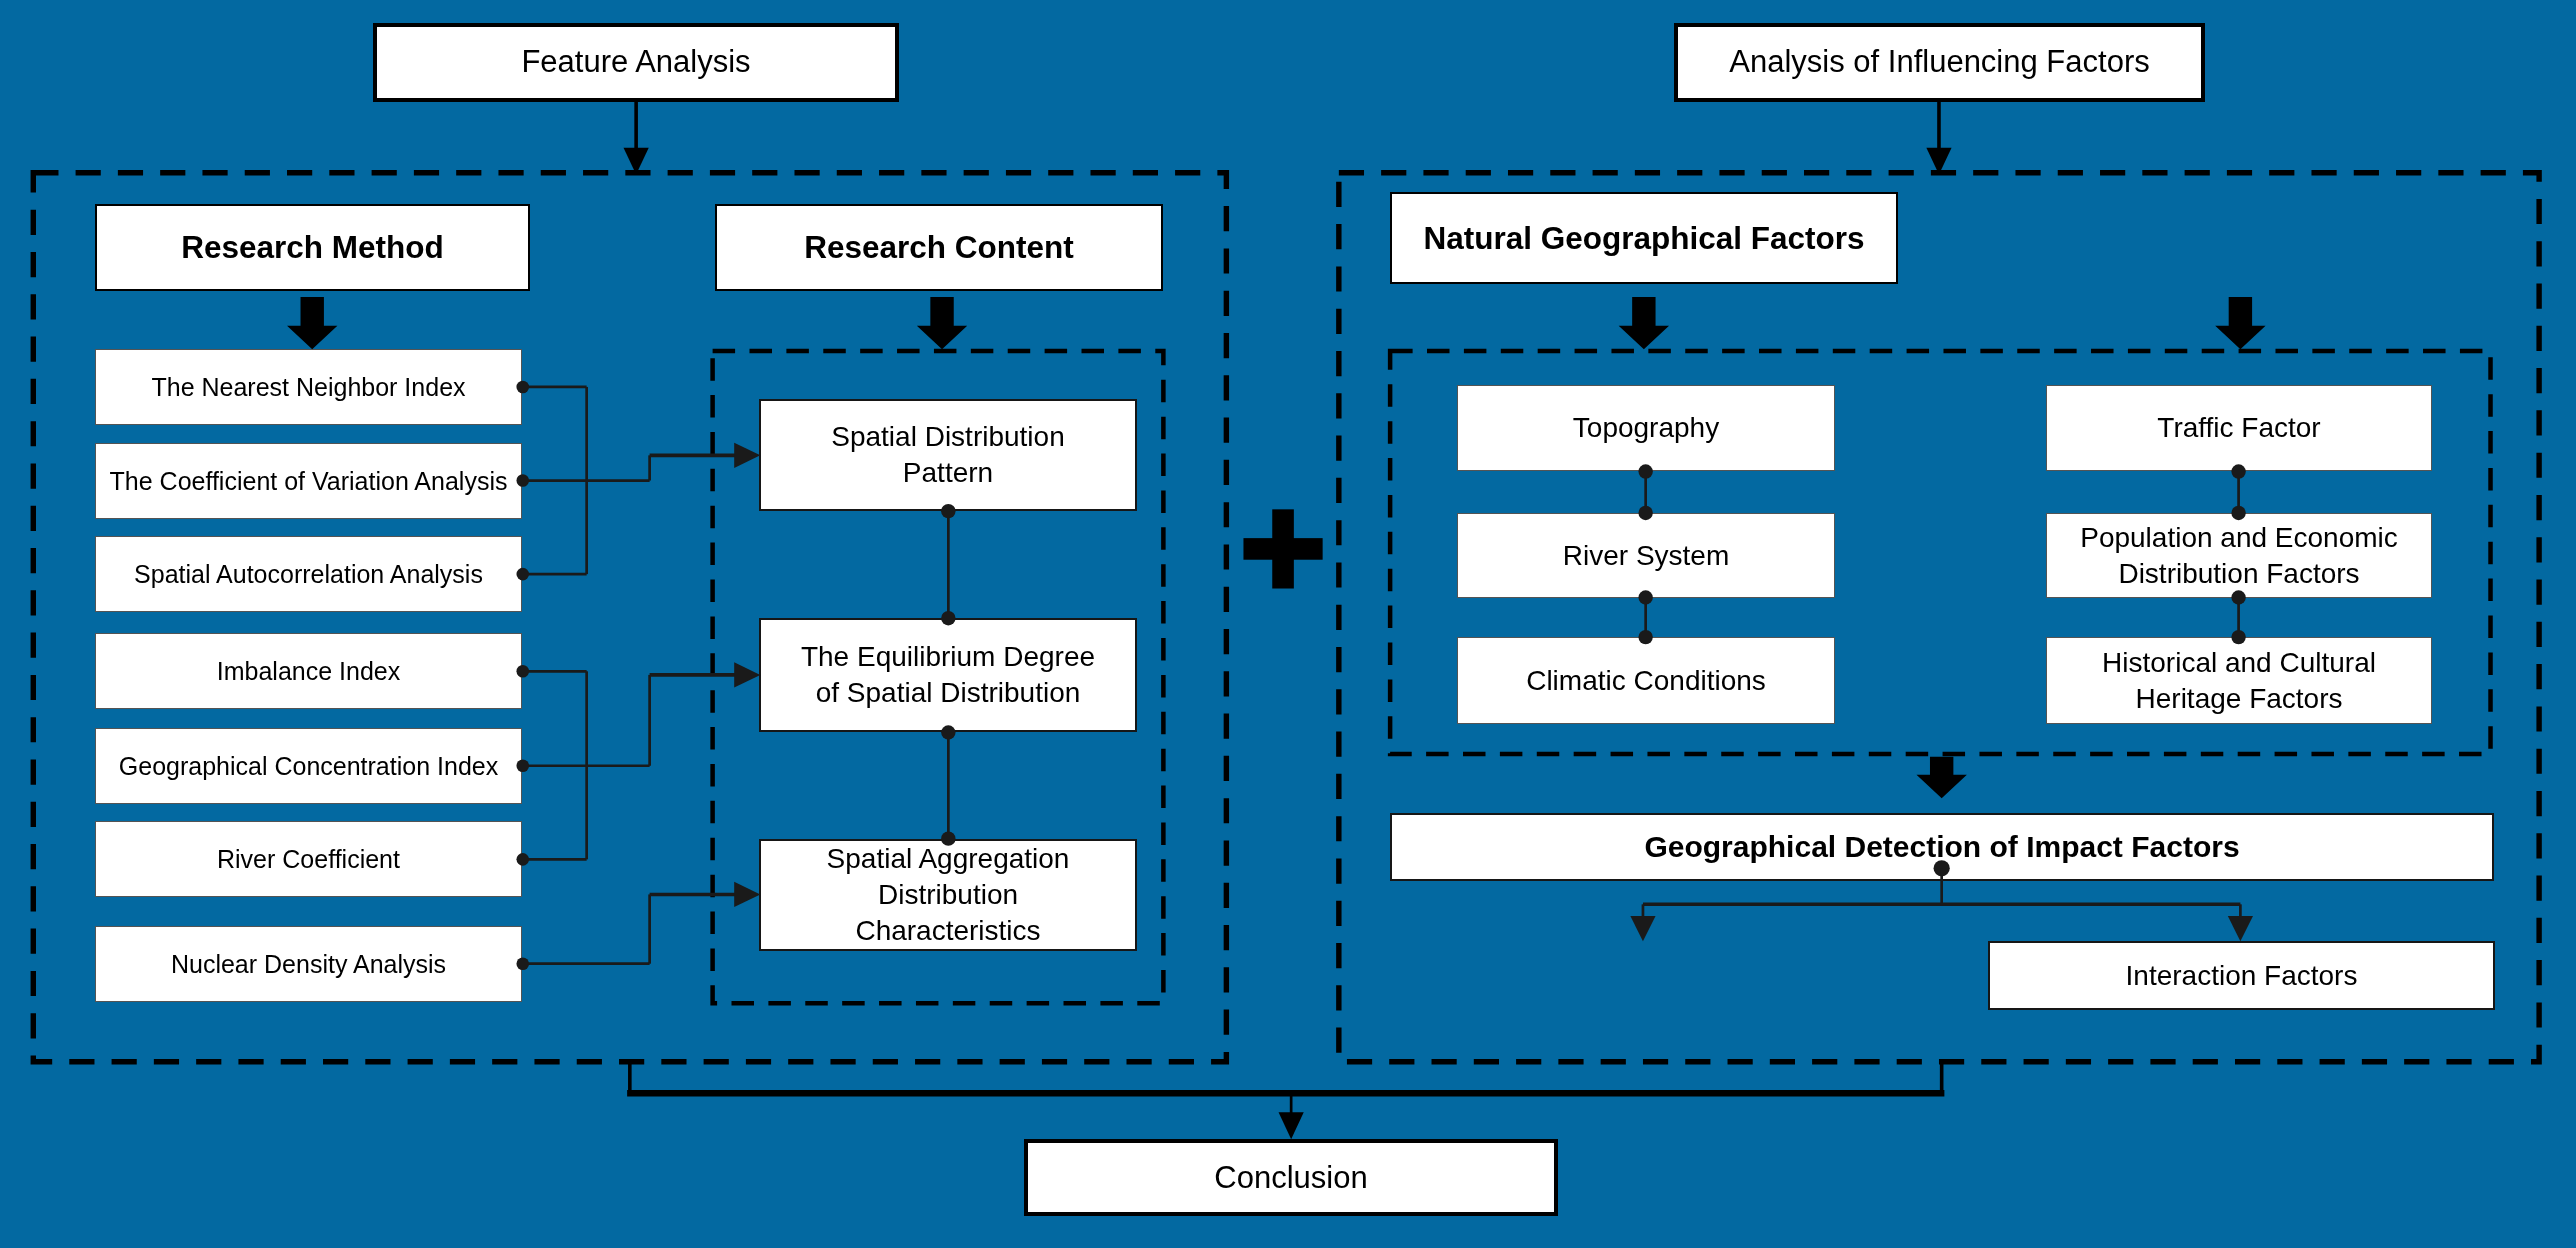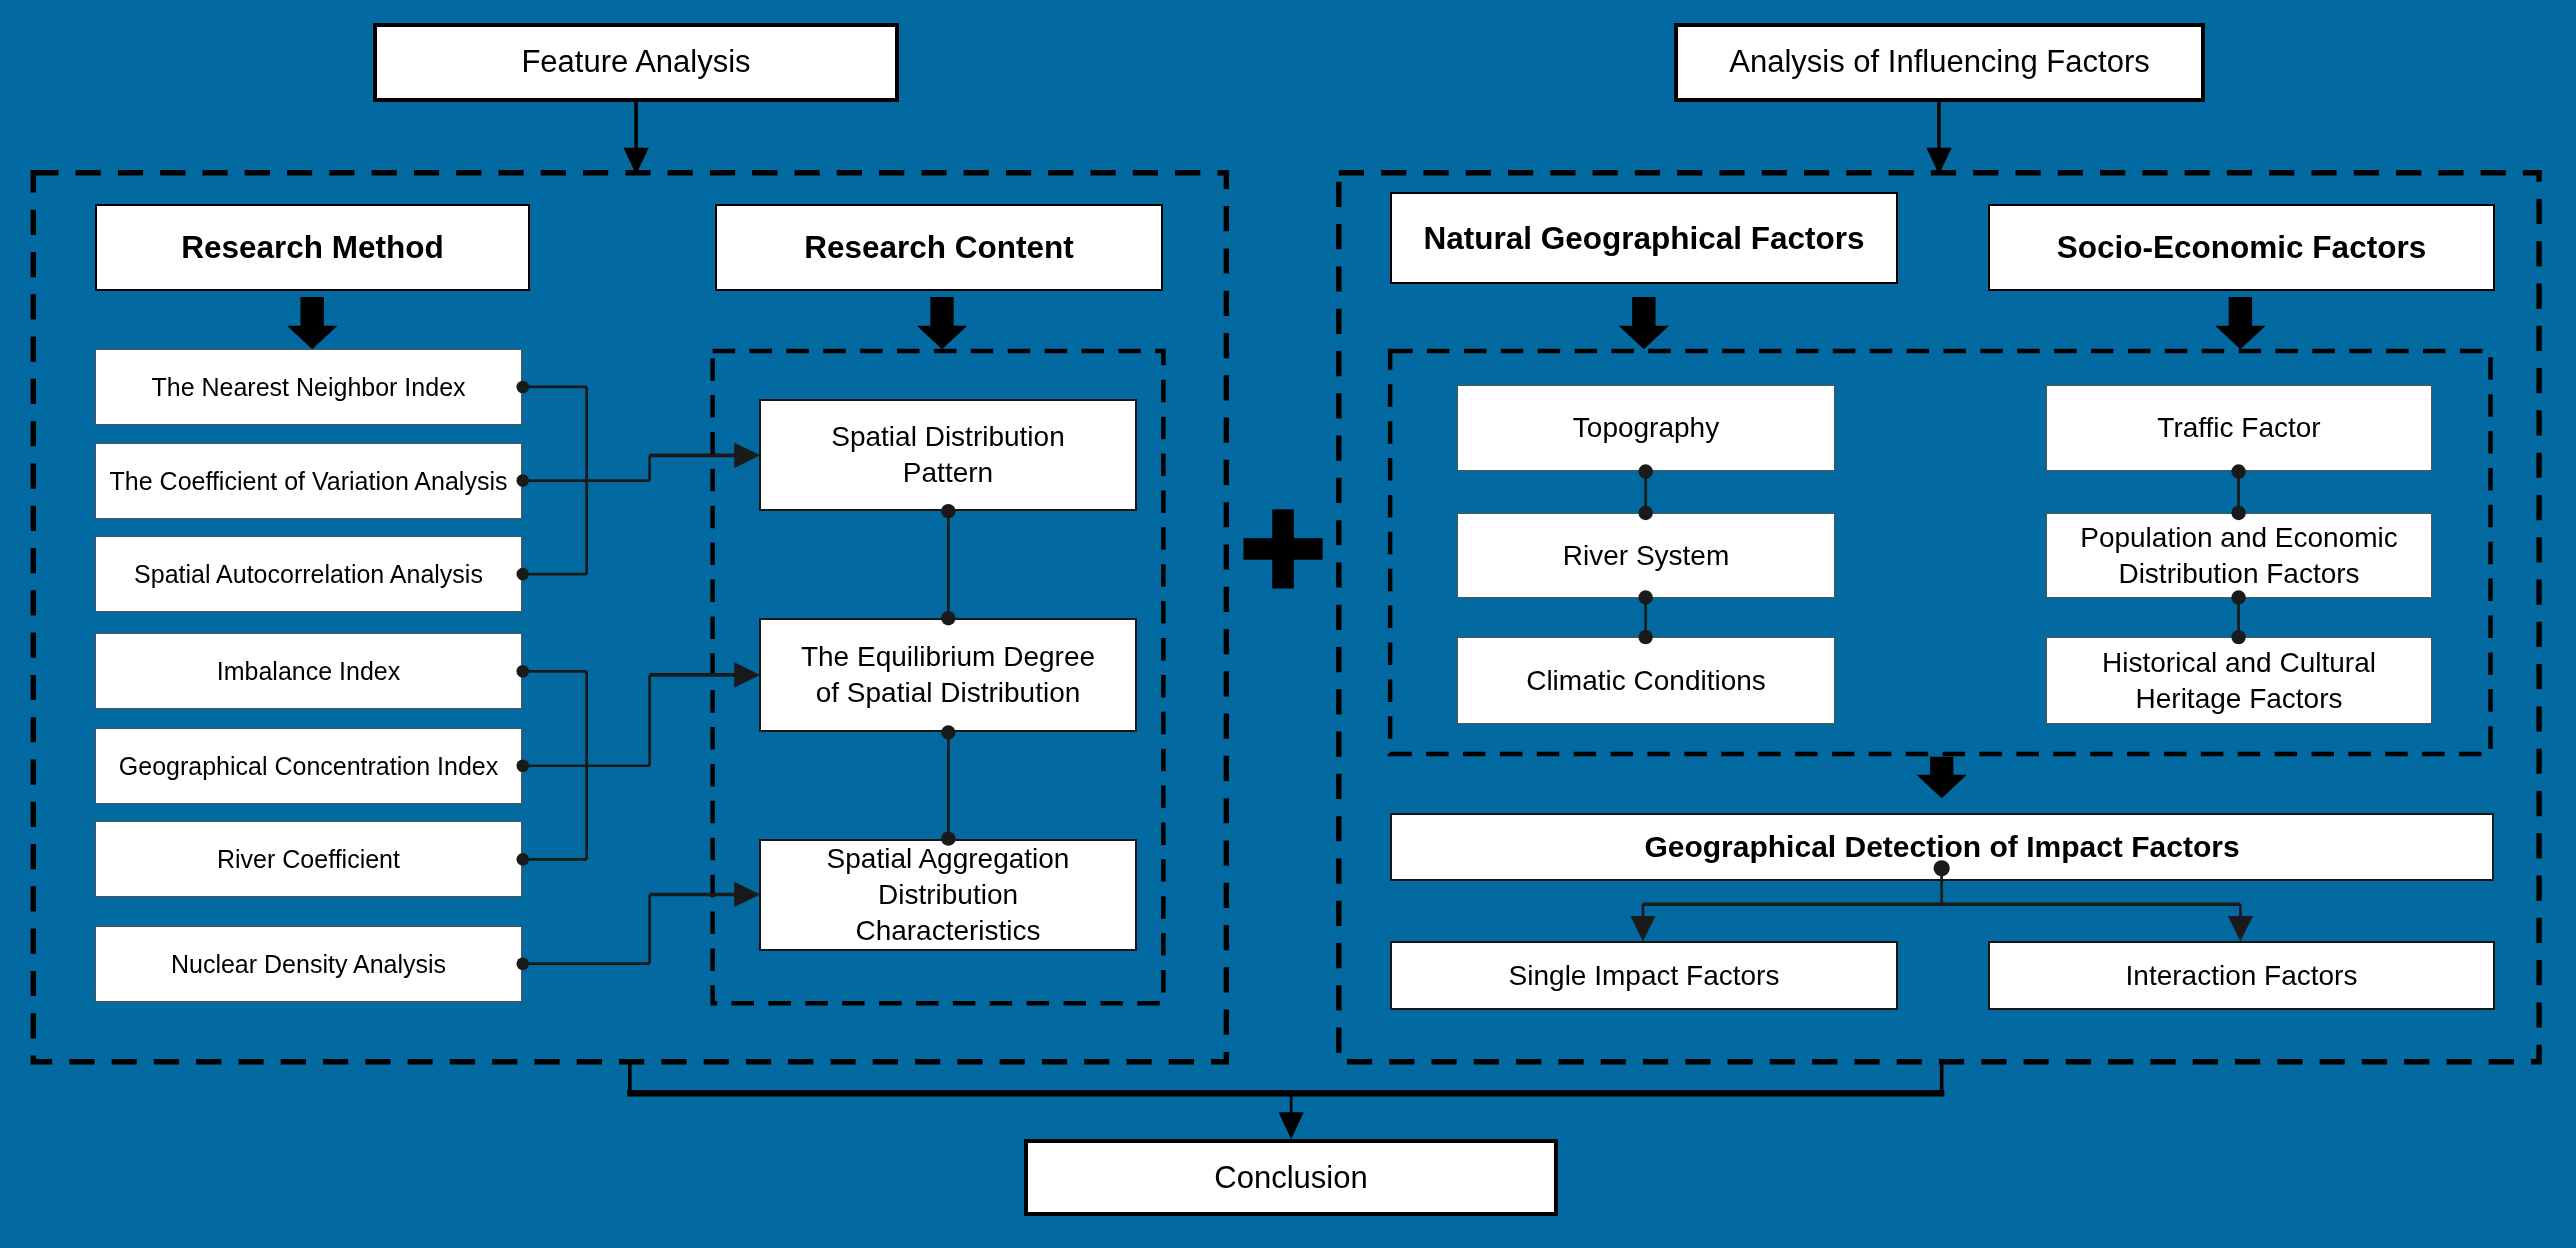--- a/index.html
+++ b/index.html
@@ -39,33 +39,31 @@
   <div class="bx lite" style="left:95px;top:633px;width:427px;height:76px">Imbalance Index</div>
   <div class="bx lite" style="left:95px;top:728px;width:427px;height:76px">Geographical Concentration Index</div>
   <div class="bx lite" style="left:95px;top:821px;width:427px;height:76px">River Coefficient</div>
   <div class="bx lite" style="left:95px;top:926px;width:427px;height:76px">Nuclear Density Analysis</div>
 
   <div class="bx mid" style="left:759px;top:399px;width:378px;height:112px">Spatial Distribution Pattern</div>
   <div class="bx mid" style="left:759px;top:618px;width:378px;height:114px">The Equilibrium Degree of Spatial Distribution</div>
   <div class="bx mid" style="left:759px;top:839px;width:378px;height:112px">Spatial Aggregation Distribution Characteristics</div>
 
   <div class="bx hdr" style="left:1390px;top:192px;width:508px;height:92px">Natural Geographical Factors</div>
-  <div class="bx hdr" style="left:1988px;top:204px;width:507px;height:87px">Socio-Economic Factors</div>
 
   <div class="bx rbx" style="left:1457px;top:385px;width:378px;height:86px">Topography</div>
   <div class="bx rbx" style="left:1457px;top:513px;width:378px;height:85px">River System</div>
   <div class="bx rbx" style="left:1457px;top:637px;width:378px;height:87px">Climatic Conditions</div>
 
   <div class="bx rbx" style="left:2046px;top:385px;width:386px;height:86px">Traffic Factor</div>
   <div class="bx rbx" style="left:2046px;top:513px;width:386px;height:85px">Population and Economic Distribution Factors</div>
   <div class="bx rbx" style="left:2046px;top:637px;width:386px;height:87px">Historical and Cultural Heritage Factors</div>
 
   <div class="bx geo" style="left:1390px;top:800px;width:1104px;height:68px">Geographical Detection of Impact Factors</div>
 
-  <div class="bx mid" style="left:1390px;top:941px;width:508px;height:69px">Single Impact Factors</div>
   <div class="bx mid" style="left:1988px;top:941px;width:507px;height:69px">Interaction Factors</div>
 
   <div class="bx heavy" style="left:1024px;top:1139px;width:534px;height:77px">Conclusion</div>
 
   <svg class="wires" width="2576" height="1249" viewBox="0 0 2863 1388">
 
     <g>
       <rect x="37" y="192" width="1326" height="988" fill="none" stroke="#000" stroke-width="6" stroke-dasharray="28 19"></rect>
     </g>
     <g>

